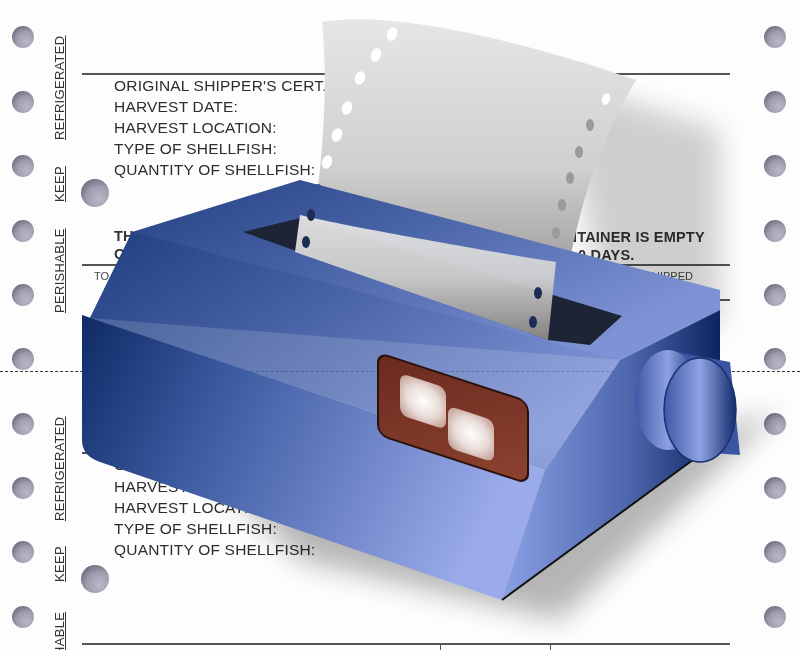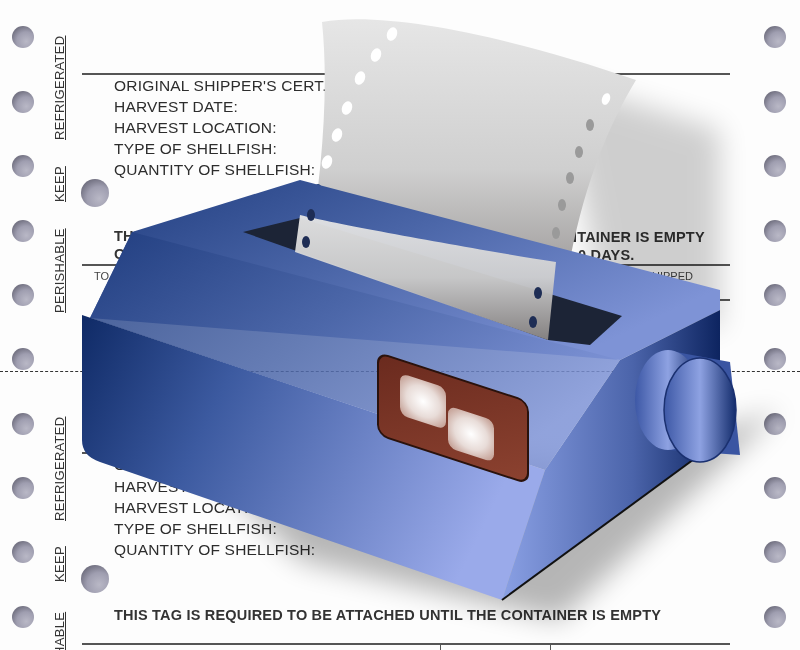--- a/index.html
+++ b/index.html
@@ -72,21 +72,20 @@
   <div class="vlabel" style="left:52px;top:582px;">KEEP</div>
   <div class="vlabel" style="left:52px;top:656px;">HABLE</div>
 
   <div class="rule" style="left:82px;top:452px;width:400px;"></div>
   <div class="field" style="left:114px;top:456px;">ORIGINAL</div>
   <div class="field" style="left:114px;top:478px;">HARVEST DATE:</div>
   <div class="field" style="left:114px;top:499px;">HARVEST LOCATION:</div>
   <div class="field" style="left:114px;top:520px;">TYPE OF SHELLFISH:</div>
   <div class="field" style="left:114px;top:541px;">QUANTITY OF SHELLFISH:</div>
 
-  <div class="bold" style="left:114px;top:607px;">THIS TAG IS REQUIRED TO BE ATTACHED UNTIL THE CONTAINER IS EMPTY</div>
   <div class="rule" style="left:82px;top:643px;width:648px;height:1.5px;"></div>
   <div class="rule" style="left:440px;top:644px;width:1px;height:8px;"></div>
   <div class="rule" style="left:550px;top:644px;width:1px;height:8px;"></div>
 
   <svg class="printer" width="800" height="650" viewBox="0 0 800 650">
     <defs>
       <linearGradient id="paperGrad" x1="0" y1="0" x2="0" y2="1">
         <stop offset="0" stop-color="#e6e6e6"></stop>
         <stop offset="0.5" stop-color="#cfcfcf"></stop>
         <stop offset="1" stop-color="#8a8685"></stop>

